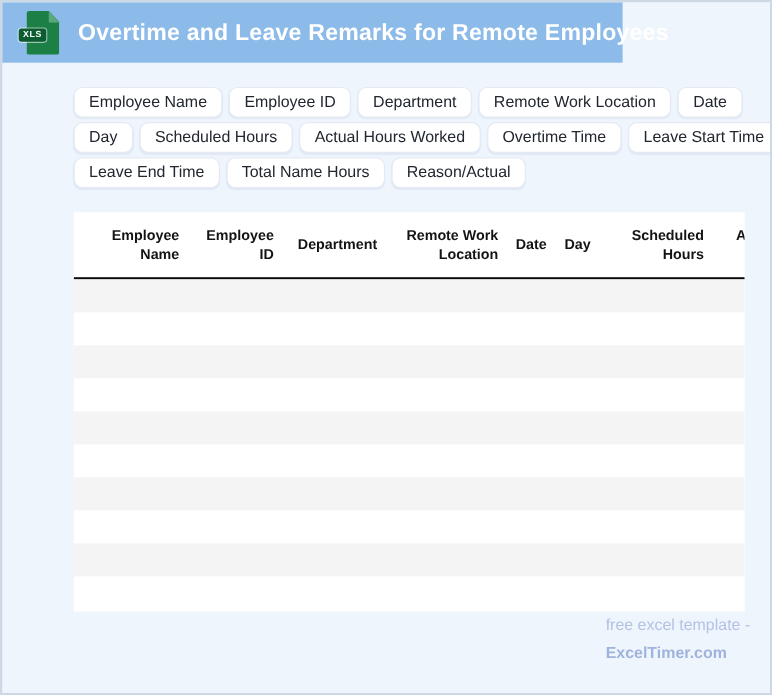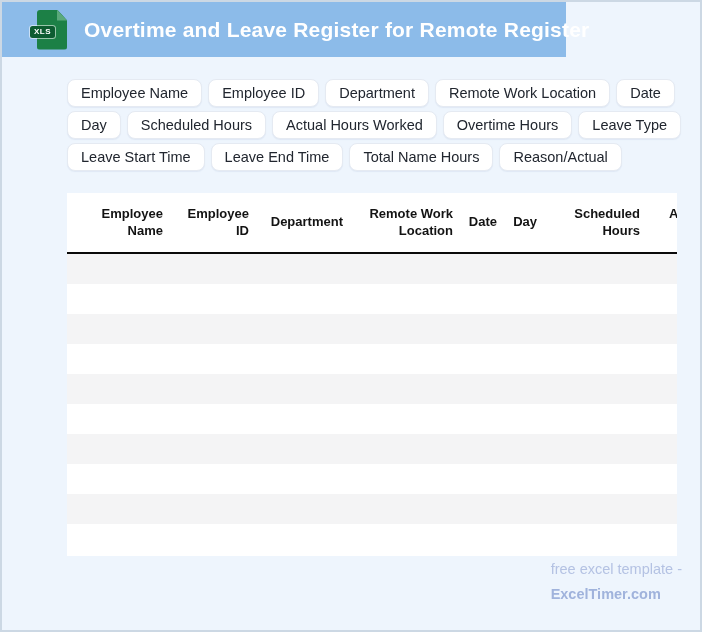--- a/index.html
+++ b/index.html
@@ -13,21 +13,21 @@
     border: 2px solid #ccd8e4;
     overflow: hidden;
   }
 
   
   .banner {
     position: absolute; top: 0; left: 0;
     width: 564px; height: 55px;
     background: #8cbbe9;
     display: flex; align-items: center;
-    padding-left: 28px; gap: 17px;
+    padding-left: 15px; gap: 17px;
   }
   .banner h1 {
     color: #ffffff;
     font-size: 21px;
     font-weight: 600;
     letter-spacing: 0.2px;
     white-space: nowrap;
   }
 
   
@@ -120,34 +120,33 @@
 </head>
 <body>
 
 <div class="page">
 
   <div class="banner">
     <div class="xls-icon">
       <div class="xls-doc"></div>
       <span class="xls-label">XLS</span>
     </div>
-    <h1>Overtime and Leave Register for Remote Register</h1>
+    <h1>Overtime and Leave Remarks for Remote Employees</h1>
   </div>
 
   <div class="chips">
     <span class="chip">Employee Name</span>
     <span class="chip">Employee ID</span>
     <span class="chip">Department</span>
     <span class="chip">Remote Work Location</span>
     <span class="chip">Date</span>
     <span class="chip">Day</span>
     <span class="chip">Scheduled Hours</span>
     <span class="chip">Actual Hours Worked</span>
-    <span class="chip">Overtime Hours</span>
-    <span class="chip">Leave Type</span>
+    <span class="chip">Overtime Time</span>
     <span class="chip">Leave Start Time</span>
     <span class="chip">Leave End Time</span>
     <span class="chip">Total Name Hours</span>
     <span class="chip">Reason/Actual</span>
   </div>
 
   <div class="card">
     <div class="thead-wrap">
       <table>
         <colgroup>

